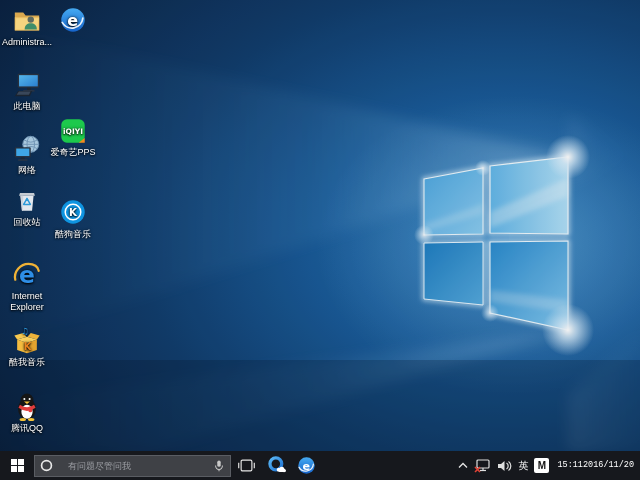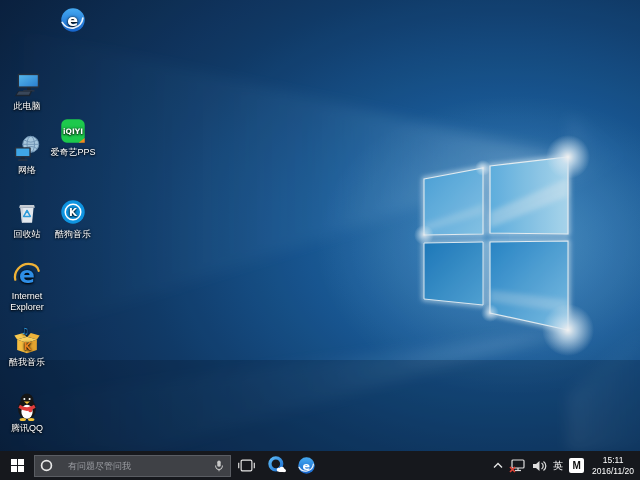--- a/index.html
+++ b/index.html
@@ -14,21 +14,21 @@
   
   .dicon{
     position:absolute;display:flex;flex-direction:column;align-items:center;gap:1px;
     color:#fff;font-size:9px;line-height:1.2;text-align:center;cursor:default;
     text-shadow:0 1px 2px rgba(0,0,0,.95),0 0 3px rgba(0,0,0,.75);
   }
   .dicon svg{width:30px;height:30px;flex:0 0 auto;}
   .dlabel{display:block;max-width:100%;word-wrap:break-word;}
   .col1{left:0;width:54px;}
   .col2{left:42px;width:62px;}
-  .c1r1{top:6px}.c1r2{top:70px}.c1r3{top:134px}.c1r4{top:198px}
+  .c1r1{top:6px}.c1r2{top:70px}.c1r3{top:134px}.c1r4{top:186px}
   .c1r5{top:260px}.c1r6{top:326px}.c1r7{top:392px}
   .c2r1{top:6px}.c2r2{top:70px}.c2r3{top:116px}.c2r4{top:198px}
   
   .taskbar{
     position:absolute;left:0;bottom:0;width:640px;height:29px;
     background:#16181d;display:flex;align-items:center;z-index:5;
   }
   .start{width:34px;height:29px;display:flex;align-items:center;justify-content:center;}
   .winlogo{display:grid;grid-template-columns:6px 6px;grid-template-rows:6px 6px;gap:1px;}
   .winlogo i{background:#fff;display:block;}
@@ -42,22 +42,22 @@
   }
   .searchbox input::placeholder{color:#9a9da2;opacity:1;}
   .tbicon{width:30px;height:29px;display:flex;align-items:center;justify-content:center;}
   .tray{margin-left:auto;display:flex;align-items:center;gap:6px;height:29px;padding-right:4px;}
   .trayitem{display:flex;align-items:center;justify-content:center;height:29px;}
   .lang{color:#fff;font-size:10px;}
   .imebox{
     width:15px;height:15px;background:#fff;color:#111;border-radius:2px;
     font-size:10px;font-weight:bold;display:flex;align-items:center;justify-content:center;
   }
-  .clock{display:flex;flex-direction:column;align-items:center;justify-content:center;
-    color:#fff;font-size:8.5px;line-height:10.5px;padding:0 2px;}
+  .clock{display:flex;flex-direction:row;align-items:center;justify-content:center;
+    color:#fff;font-size:8.5px;line-height:10.5px;padding:0 2px;font-family:Liberation Mono, monospace;}
 </style>
 </head>
 <body>
 
 <div class="desktop">
 
   <svg class="wall" viewBox="0 0 640 451" preserveAspectRatio="none">
     <defs>
       <radialGradient id="bgGrad" cx="0.79" cy="0.53" r="0.95">
         <stop offset="0" stop-color="#2c84c6"></stop>
@@ -126,20 +126,30 @@
     <circle cx="568" cy="157" r="22" fill="url(#star)"></circle>
     <circle cx="568" cy="330" r="26" fill="url(#star)"></circle>
     <circle cx="483" cy="168" r="8" fill="url(#star)" opacity="0.8"></circle>
     <circle cx="424" cy="235" r="10" fill="url(#star)" opacity="0.8"></circle>
     <circle cx="490" cy="313" r="9" fill="url(#star)" opacity="0.7"></circle>
 
     <rect width="640" height="451" fill="#000" opacity="0.06"></rect>
     <rect y="360" width="640" height="91" fill="#041528" opacity="0.25"></rect>
   </svg>
 
+  <div class="dicon col1 c1r1">
+    <svg viewBox="0 0 32 32">
+      <path d="M3 7 h9 l2.5 3 H29 v16 H3 z" fill="#d9a84f"></path>
+      <path d="M3 12 h26 v14 H3 z" fill="#eec467"></path>
+      <path d="M4.5 13 h24 l-1.5 12 H3.5 z" fill="#f5d47f"></path>
+      <circle cx="20" cy="14.5" r="3.4" fill="#5f6a60"></circle>
+      <path d="M13.5 25 c0-4.6 3-6.5 6.5-6.5 s6.5 1.9 6.5 6.5 z" fill="#3e8e6a"></path>
+    </svg>
+    <span class="dlabel">Administra...</span>
+  </div>
 
   <div class="dicon col1 c1r3">
     <svg viewBox="0 0 32 32">
       <circle cx="20" cy="11" r="8.5" fill="#a8c8de"></circle>
       <g fill="none" stroke="#6f93b3" stroke-width="1">
         <circle cx="20" cy="11" r="8.5"></circle>
         <ellipse cx="20" cy="11" rx="4" ry="8.5"></ellipse>
         <line x1="11.5" y1="11" x2="28.5" y2="11"></line>
         <path d="M13 6.2 a12 12 0 0 0 14 0 M13 15.8 a12 12 0 0 1 14 0"></path>
       </g>

